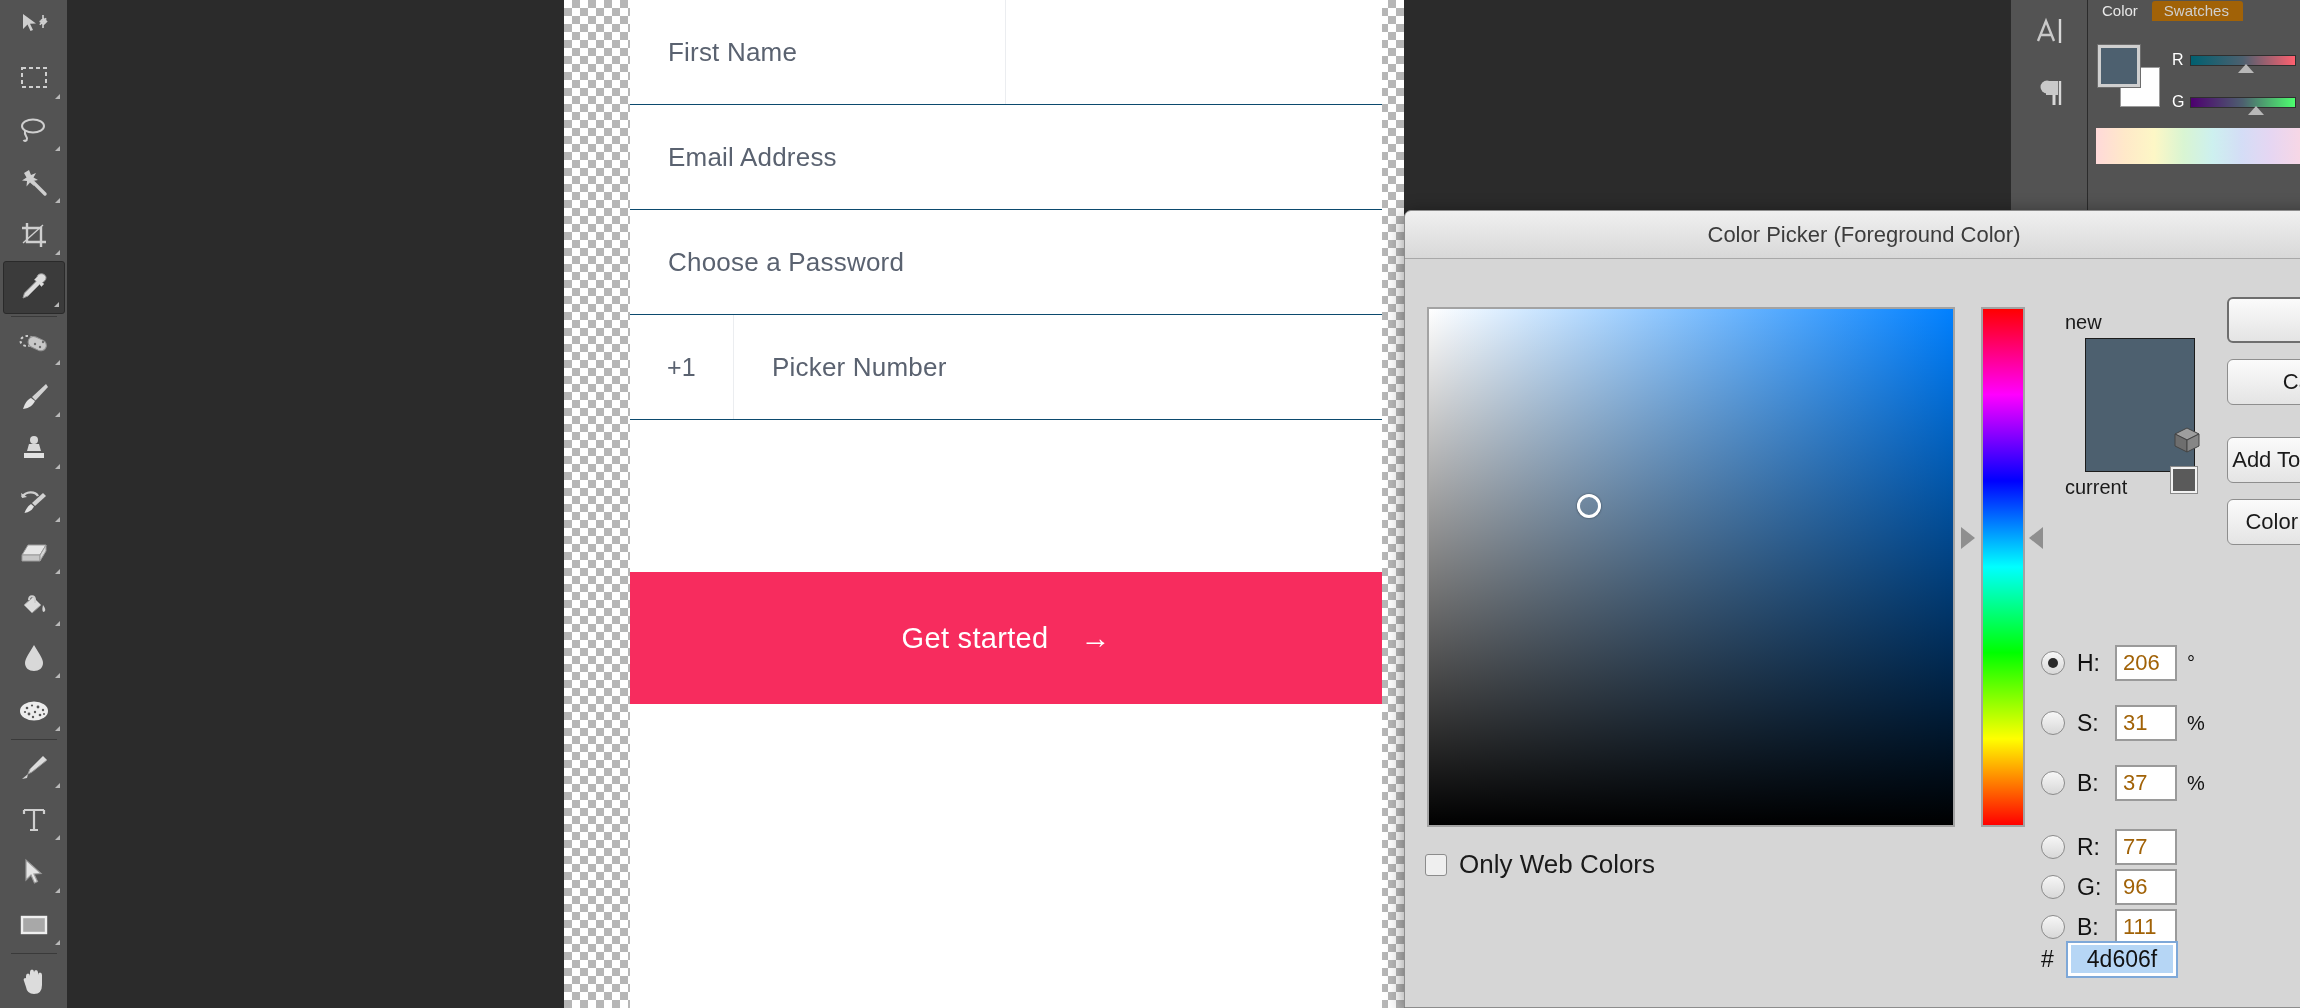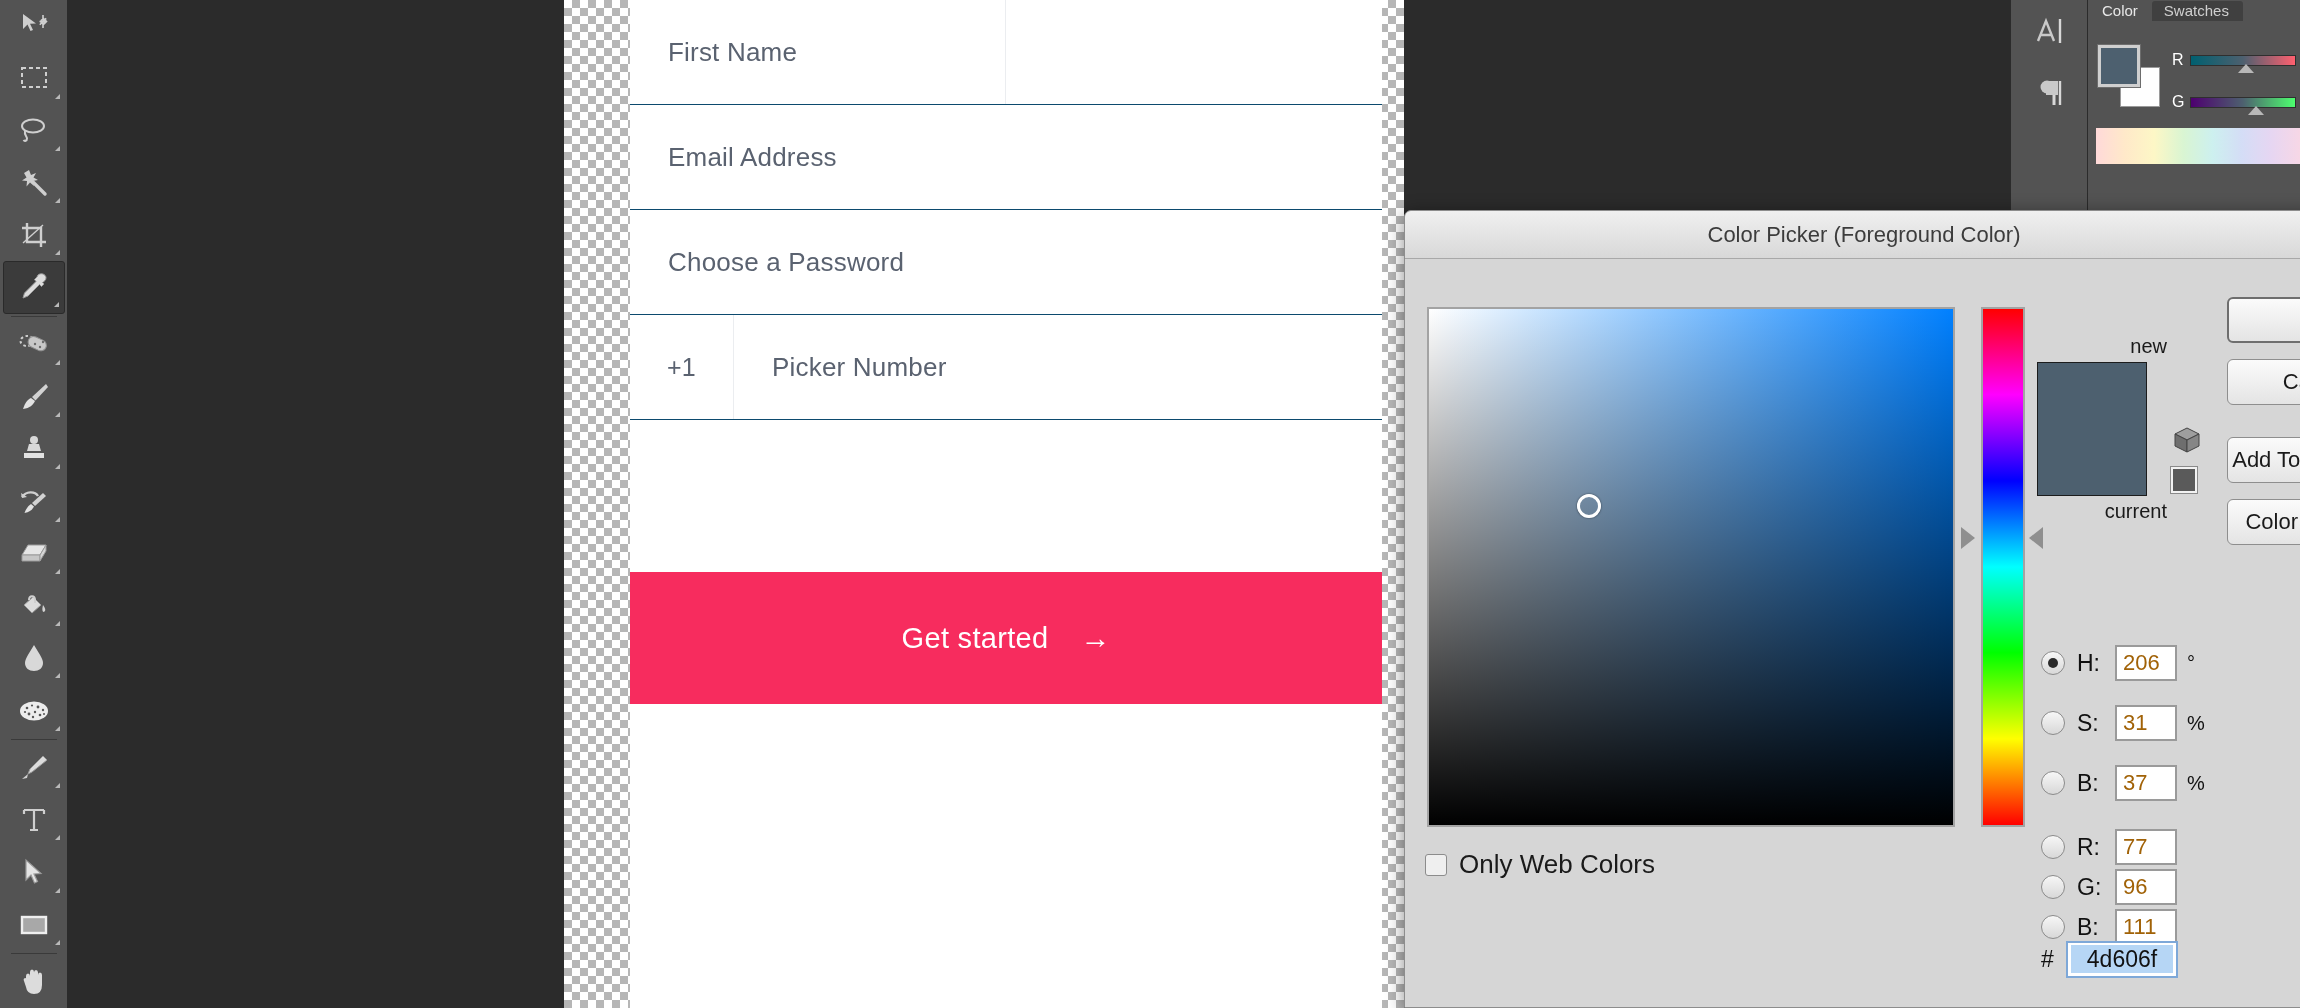--- a/index.html
+++ b/index.html
@@ -121,21 +121,21 @@
   #color-panel {
     position:absolute; right:0; top:0; width:212px; height:1008px;
     background:#535353;
   }
   .panel-tabs { display:flex; height:21px; align-items:flex-end; }
   .ptab {
     font-size:15px; color:#cfcfcf; padding:0 14px 2px 14px; height:20px;
     display:flex; align-items:flex-end;
   }
   .ptab.active { color:#e8e8e8; }
-  .ptab.inactive { background:#404040; border-radius:3px 3px 0 0;padding-left:12px; }
+  .ptab.inactive { background:#a16207; border-radius:3px 3px 0 0;padding-left:12px; }
   .panel-body { padding:10px 8px; position:relative; height:180px; }
   #fgbg { position:absolute; left:10px; top:24px; width:62px; height:62px; }
   #fgbg .bg { position:absolute; right:0; bottom:0; width:40px; height:40px;
               background:#fff; border:1px solid #9a9a9a; }
   #fgbg .fg { position:absolute; left:0; top:0; width:42px; height:42px;
               background:#4d606f; border:3px solid #cfcfcf; outline:1px solid #6d6d6d; }
   .sliderrow { position:absolute; left:84px; width:128px; display:flex; align-items:center; }
   .sliderrow .chl { color:#fff; font-size:16px; width:18px; }
   .sldwrap { position:relative; width:106px; }
   .sld { height:11px; border:1px solid #2f2f2f; }
@@ -195,21 +195,21 @@
     border-top:11px solid transparent;border-bottom:11px solid transparent;
     border-left:14px solid #8f8f8f; }
   .huearr.r { left:624px;
     border-top:11px solid transparent;border-bottom:11px solid transparent;
     border-right:14px solid #8f8f8f; }
 
   #webchk { position:absolute; left:20px; top:590px; display:flex; align-items:center; gap:12px; }
   #webchk .box { width:22px; height:22px; background:#efefef; border:1px solid #8c8c8c; border-radius:3px; }
   #webchk .lab { font-size:26px; color:#1a1a1a; }
 
-  #swatches { position:absolute; left:612px; top:48px; width:150px; text-align:right;margin-top:24px; }
+  #swatches { position:absolute; left:660px; top:48px; width:150px; text-align:left; }
   #swatches .cap { font-size:20px; color:#1a1a1a; margin:4px 0; }
   #swatches .chip { width:110px; height:134px; background:#4d606f;
                     border:1px solid #1c1c1c; margin:0 auto; }
   #gamut { position:absolute; left:766px; top:166px; }
   #oob { position:absolute; left:766px; top:208px; width:26px; height:26px;
          background:#5a5a5a; border:2px solid #f2f2f2; outline:1px solid #8a8a8a; }
 
   .pbtn {
     position:absolute; left:822px; width:180px; height:46px;
     background:linear-gradient(180deg,#fbfbfb,#e4e4e4);

